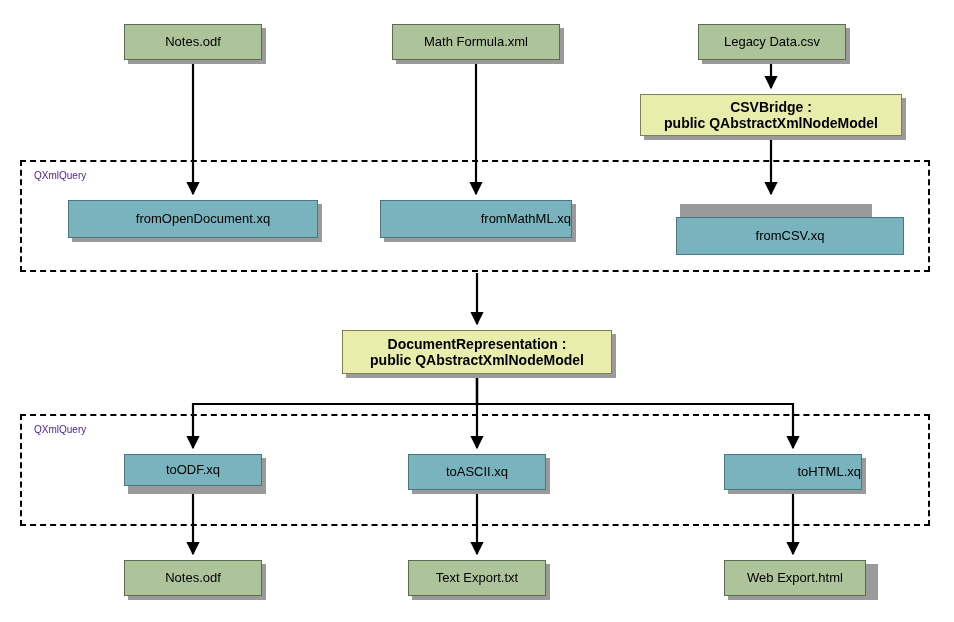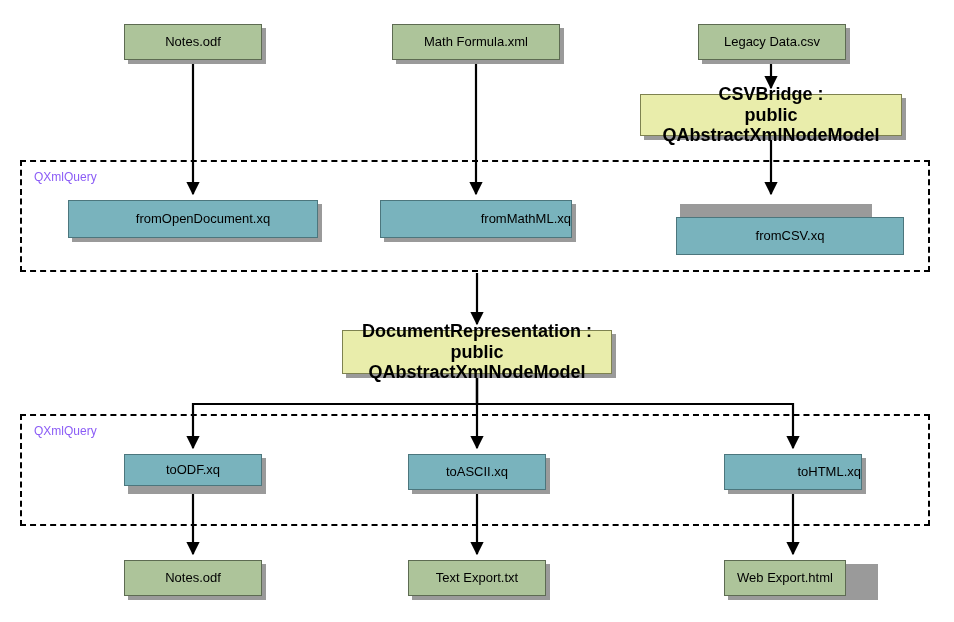--- a/index.html
+++ b/index.html
@@ -35,38 +35,38 @@
     border-color: #5d6b52;
   }
   .node-teal {
     background: #79b3bd;
     border-color: #4c767d;
   }
   .node-yellow {
     background: #e9edab;
     border-color: #7e8250;
     font-weight: bold;
-    font-size: 18px;
+    font-size: 14px;
   }
   .shadow {
     position: absolute;
     background: #9a9a9a;
     z-index: 2;
   }
   .dashgroup {
     position: absolute;
     box-sizing: border-box;
     border: 2px dashed #000000;
     background: transparent;
     z-index: 1;
   }
   .dashlabel {
     position: absolute;
-    font-size: 12px;
-    color: #8b5cf6;
+    font-size: 10px;
+    color: #4c1d95;
     background: #ffffff;
     padding: 0 2px;
     z-index: 4;
   }
   svg.edges {
     position: absolute;
     left: 0;
     top: 0;
     width: 954px;
     height: 622px;
@@ -168,17 +168,17 @@
   </div>
 
   <div class="node node-green" style="left:124px; top:560px; width:138px; height:36px;">
     <span>Notes.odf</span>
   </div>
 
   <div class="node node-green" style="left:408px; top:560px; width:138px; height:36px;">
     <span>Text Export.txt</span>
   </div>
 
-  <div class="node node-green" style="left:724px; top:560px; width:122px; height:36px;">
+  <div class="node node-green" style="left:724px; top:560px; width:142px; height:36px;">
     <span>Web Export.html</span>
   </div>
 
 </div>
 
 </body></html>

